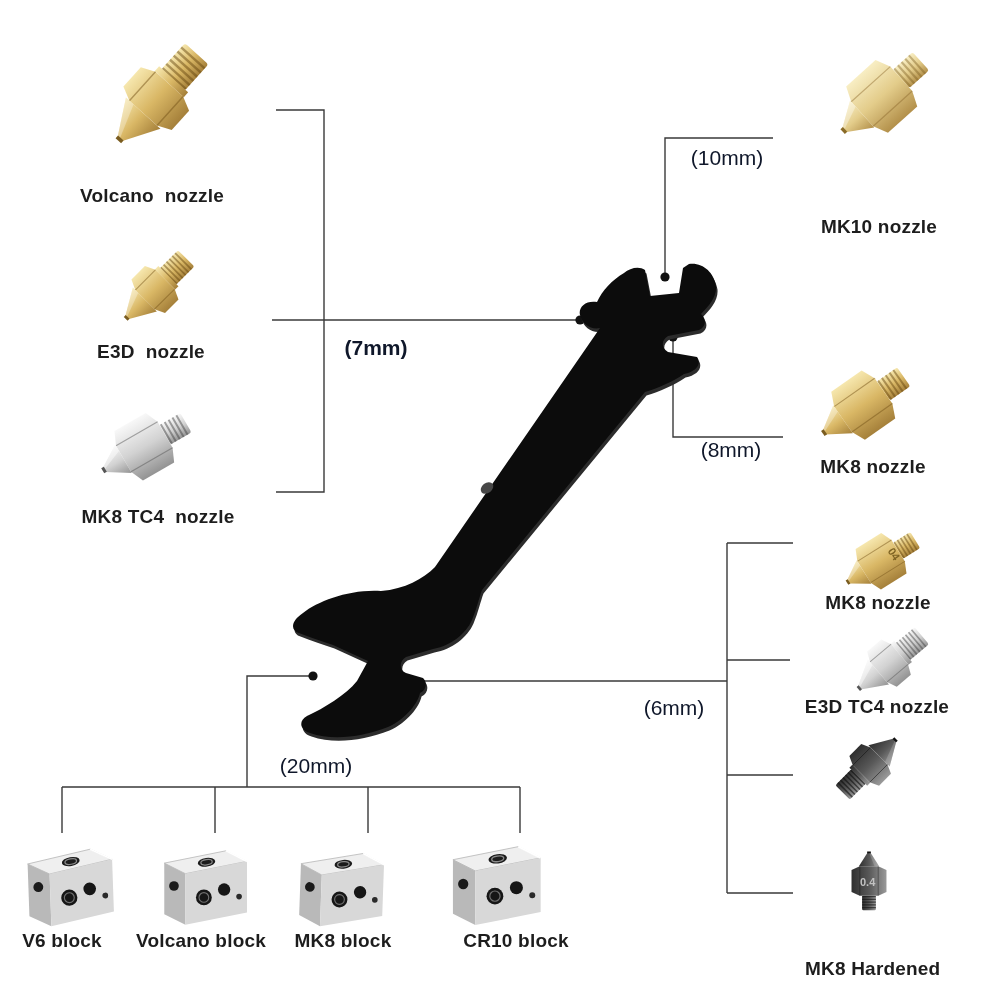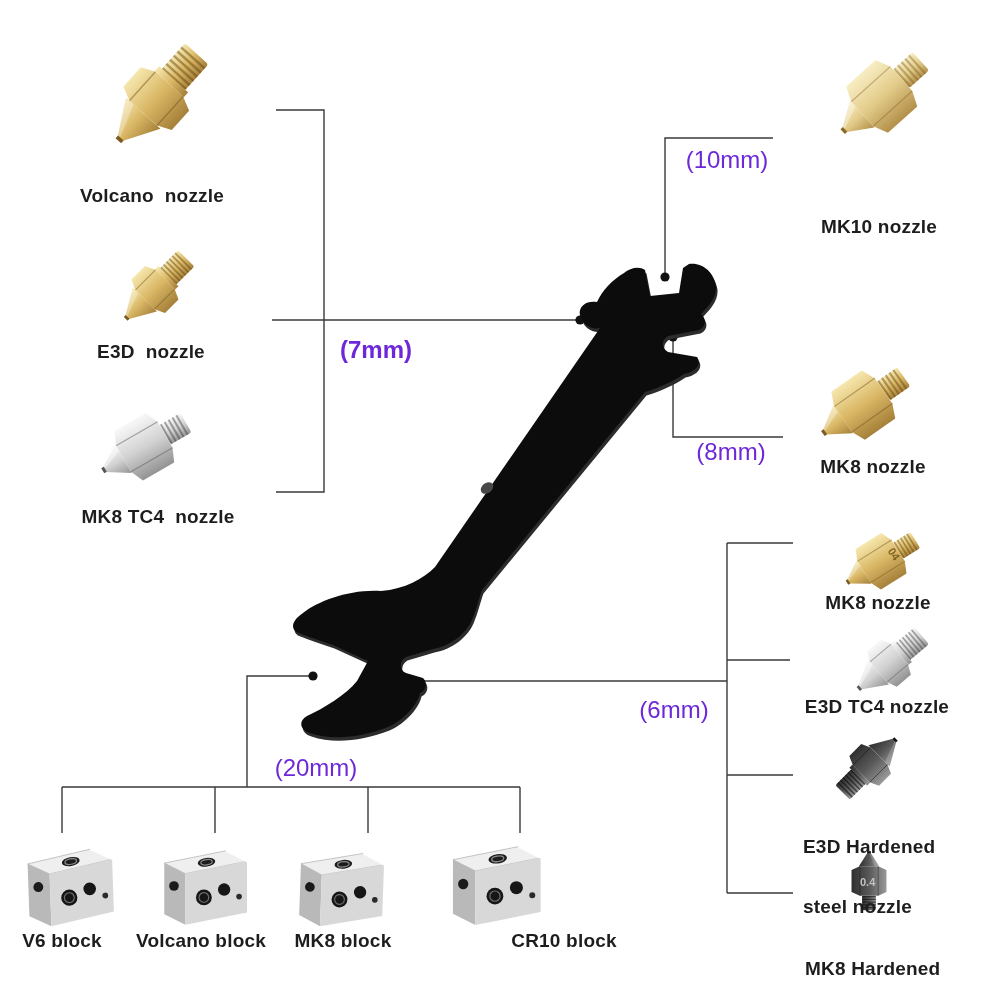--- a/index.html
+++ b/index.html
@@ -3,22 +3,22 @@
 <meta charset="utf-8">
 <style>
   html,body{margin:0;padding:0;background:#ffffff;}
   .stage{position:relative;width:1000px;height:1000px;background:#ffffff;overflow:hidden;
          font-family:"Liberation Sans", sans-serif;}
   .layer{position:absolute;left:0;top:0;width:1000px;height:1000px;}
   .plabel{position:absolute;transform:translateX(-50%);font-weight:bold;font-size:19px;
           color:#1d1d1d;white-space:pre;z-index:3;letter-spacing:.2px;}
   .plabel2{position:absolute;font-weight:bold;font-size:19px;line-height:20px;color:#1d1d1d;
            white-space:pre;z-index:3;letter-spacing:.2px;}
-  .ann{position:absolute;transform:translateX(-50%);font-size:24px;font-weight:400;
-       color:#6d28d9;white-space:pre;z-index:3;}
+  .ann{position:absolute;transform:translateX(-50%);font-size:21px;font-weight:400;
+       color:#0f172a;white-space:pre;z-index:3;}
   .part-art{position:absolute;z-index:2;}
   .part-art svg{width:100%;height:100%;display:block;}
   .marking{position:absolute;z-index:4;font-weight:bold;font-family:"Liberation Sans",sans-serif;}
   .mark-brass{font-size:11px;color:#7d6222;transform:rotate(55deg);}
   .mark-dark{font-size:11px;color:#c2c2c2;}
 </style>
 </head>
 <body>
 
 <div class="stage">
@@ -226,33 +226,29 @@
   <span class="marking mark-dark" style="left:860px;top:876px;">0.4</span>
 
   <div class="plabel" style="left:152px;top:185px;">Volcano  nozzle</div>
   <div class="plabel" style="left:151px;top:341px;">E3D  nozzle</div>
   <div class="plabel" style="left:150px;top:506px;margin-left:8px;">MK8 TC4  nozzle</div>
   <div class="plabel" style="left:879px;top:169px;margin-top:47px;">MK10 nozzle</div>
   <div class="plabel" style="left:873px;top:456px;">MK8 nozzle</div>
   <div class="plabel" style="left:878px;top:592px;">MK8 nozzle</div>
   <div class="plabel" style="left:877px;top:696px;">E3D TC4 nozzle</div>
 
-  <div class="plabel2" style="left:803px;top:797px;">
-    <div>E3D Hardened</div>
-    <div>steel nozzle</div>
-  </div>
   <div class="plabel2" style="left:805px;top:919px;">
     <div>MK8 Hardened</div>
     
   </div>
 
   <div class="plabel" style="left:62px;top:930px;text-align:center;">V6 block</div>
   <div class="plabel" style="left:201px;top:930px;">Volcano block</div>
   <div class="plabel" style="left:343px;top:930px;">MK8 block</div>
-  <div class="plabel" style="left:516px;top:930px;margin-left:48px;">CR10 block</div>
+  <div class="plabel" style="left:516px;top:930px;">CR10 block</div>
 
   <div class="ann" style="left:727px;top:146px;">(10mm)</div>
   <div class="ann" style="left:376px;top:336px;font-weight:bold;">(7mm)</div>
   <div class="ann" style="left:731px;top:438px;">(8mm)</div>
   <div class="ann" style="left:674px;top:696px;">(6mm)</div>
   <div class="ann" style="left:296px;top:754px;margin-left:20px;">(20mm)</div>
 
 </div>
 
 </body></html>

